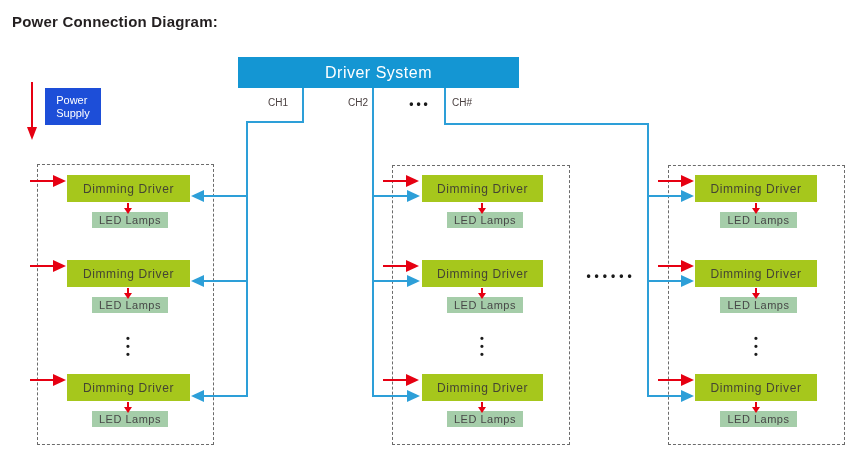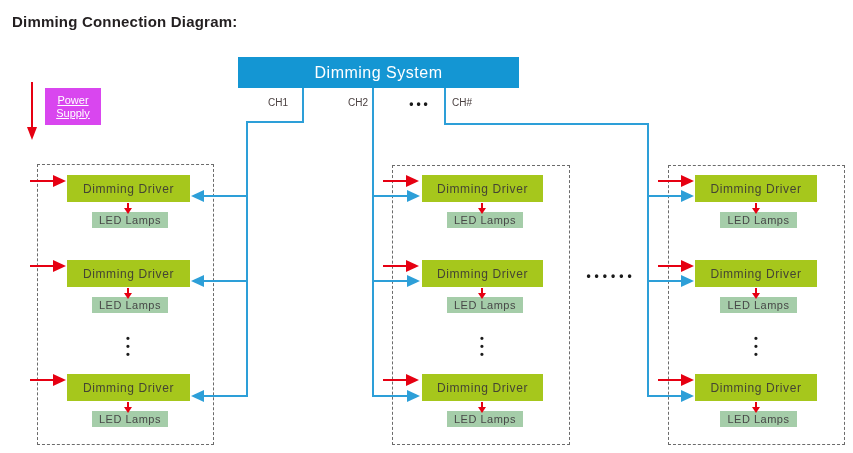--- a/index.html
+++ b/index.html
@@ -4,23 +4,23 @@
 <style>
   html,body{margin:0;padding:0;background:#ffffff;}
   .canvas{position:relative;width:853px;height:453px;background:#ffffff;overflow:hidden;
           font-family:"Liberation Sans",sans-serif;}
   .abs{position:absolute;}
   .title{left:12px;top:13px;font-size:15px;font-weight:bold;color:#231f20;letter-spacing:.2px;}
   .ds-box{left:238px;top:57px;width:281px;height:31px;background:#1496d3;color:#ffffff;
           display:flex;align-items:center;justify-content:center;font-size:16px;letter-spacing:.5px;}
   .ch-label{top:97px;width:40px;font-size:10px;color:#4a4040;}
   .ch-ellipsis{font-size:12px;font-weight:bold;color:#1a1a1a;letter-spacing:3px;text-align:center;}
-  .ps-box{left:45px;top:88px;width:56px;height:37px;background:#d946ef;color:#ffffff;
-          display:flex;align-items:center;justify-content:center;text-align:center;
-          font-size:11px;line-height:13px;white-space:pre-line;text-decoration:underline;}
+  .ps-box{left:45px;top:88px;width:56px;height:37px;background:#1d4ed8;color:#ffffff;
+          display:flex;align-items:center;justify-content:center;
+          font-size:11px;line-height:13px;white-space:pre-line;}
   .bl{background:#2d9fd8;}
   .rl{background:#e60012;}
   .head{width:0;height:0;}
   .b-left{border-top:6px solid transparent;border-bottom:6px solid transparent;border-right:13px solid #2d9fd8;}
   .b-right{border-top:6px solid transparent;border-bottom:6px solid transparent;border-left:13px solid #2d9fd8;}
   .r-right{border-top:6px solid transparent;border-bottom:6px solid transparent;border-left:13px solid #e60012;}
   .r-down-sm{border-left:4px solid transparent;border-right:4px solid transparent;border-top:6px solid #e60012;}
   .r-down-big{border-left:5px solid transparent;border-right:5px solid transparent;border-top:13px solid #e60012;}
   .group{border:1px dashed #6b6b6b;background:transparent;}
   .driver{height:27px;background:#a6c71c;color:#454533;display:flex;align-items:center;
@@ -30,23 +30,23 @@
   .vdots{width:20px;text-align:center;font-size:11px;font-weight:bold;line-height:8px;
          color:#1a1a1a;white-space:pre-line;}
   .gdots{left:578px;top:269px;width:66px;text-align:center;font-size:12px;font-weight:bold;
          color:#1a1a1a;letter-spacing:4px;}
 </style>
 </head>
 <body>
 
 <div class="canvas">
 
-  <div class="abs title">Dimming Connection Diagram:</div>
+  <div class="abs title">Power Connection Diagram:</div>
 
-  <div class="abs ds-box">Dimming System</div>
+  <div class="abs ds-box">Driver System</div>
 
   <div class="abs ch-label" style="left:258px;text-align:center;">CH1</div>
   <div class="abs ch-label" style="left:328px;text-align:right;">CH2</div>
   <div class="abs ch-ellipsis" style="left:400px;top:97px;width:40px;">•••</div>
   <div class="abs ch-label" style="left:452px;text-align:left;">CH#</div>
 
   <div class="abs ps-box">Power
 Supply</div>
   <div class="abs rl" style="left:31px;top:82px;width:2px;height:47px;"></div>
   <div class="abs head r-down-big" style="left:27px;top:127px;"></div>

